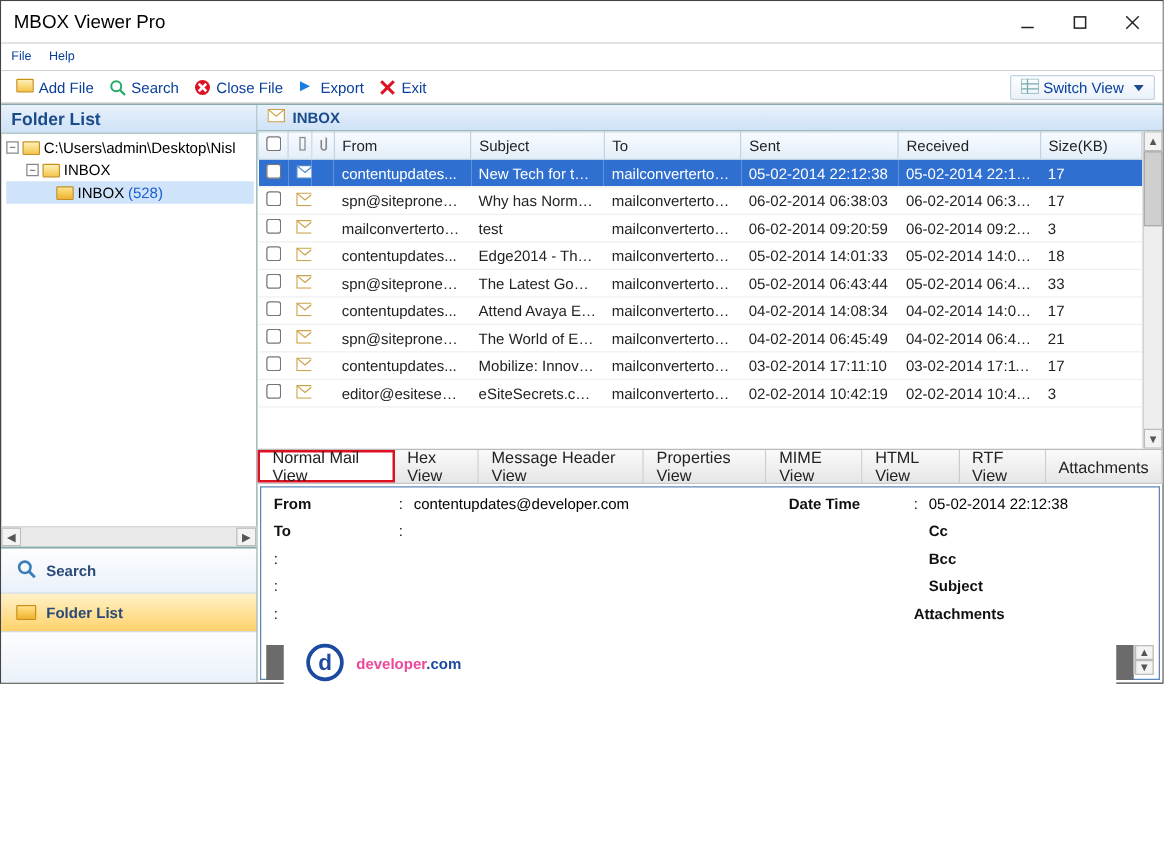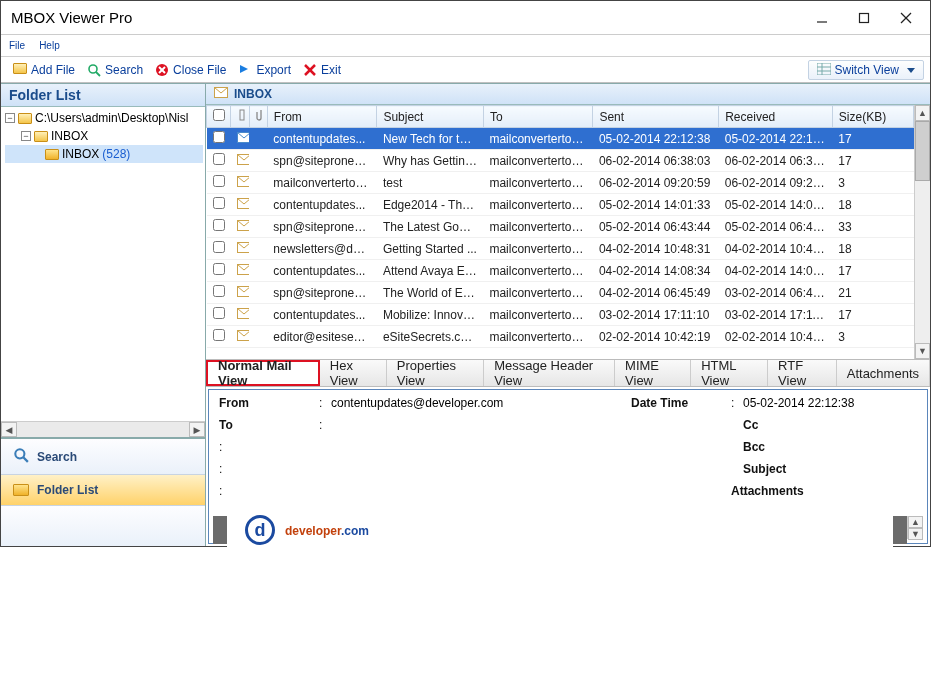--- a/index.html
+++ b/index.html
@@ -68,33 +68,33 @@
 table.mail col.c-recv { width:112px; }
 table.mail col.c-size { width:80px; }
 .vscroll { width:16px; background:#eee; border-left:1px solid #ccc; display:flex; flex-direction:column; }
 .vscroll .arrow { height:16px; background:#f3f3f3; border:1px solid #bbb; display:flex;align-items:center;justify-content:center;font-size:9px;color:#555;}
 .vscroll .thumb { height:60px; background:#cfcfcf; border:1px solid #aaa; margin:0; }
 .vscroll .track { flex:1; }
 
 
 .viewtabs { display:flex; height:28px; align-items:stretch; background:#f3f3f3; border-top:1px solid #bbb; border-bottom:1px solid #bbb; }
 .viewtab { padding:5px 10px; border-right:1px solid #ccc; font-size:13px; color:#222; background:linear-gradient(#fafafa,#e6e6e6); display:flex; align-items:center; }
-.viewtab.active { border:2px solid #d12; background:#fff; font-weight:bold; }
+.viewtab.active { border:2px solid #d12; background:#fff; font-weight:normal; }
 
 
 .detail { border:1px solid #5b86bb; margin:2px; flex:1; display:flex; flex-direction:column; min-height:0; }
 .detail .hdrs { padding:6px 10px; display:grid; grid-template-columns:100px 12px 300px 100px 12px 1fr; row-gap:8px; align-items:start; font-size:13px; }
 .detail .hdrs .lbl { font-weight:bold; color:#111; }
 .detail .hdrs .colon { color:#111; }
 .detail .preview-wrap { flex:1; display:flex; margin:4px; min-height:0; }
 .detail .preview { flex:1; background:#6b6b6b; display:flex; align-items:center; justify-content:center; padding:14px; }
 .detail .preview .banner { background:#fff; width:100%; height:64px; display:flex; align-items:center; justify-content:flex-start; padding:0 18px; gap:10px; }
 .detail .preview .banner .logo { width:30px; height:30px; border:3px solid #1b4aa0; border-radius:50%; display:flex; align-items:center; justify-content:center; color:#1b4aa0; font-weight:bold; font-size:18px; }
 .detail .preview .banner .brand { font-size:17px; font-weight:bold; }
-.detail .preview .banner .brand .dev { color:#c2410c;margin-top:12px; }
+.detail .preview .banner .brand .dev { color:#ec4899;margin-top:12px; }
 .detail .preview .banner .brand .com { color:#1b4aa0; }
 .detail .preview .banner .tagline { font-size:19px; font-weight:bold; color:#111; margin-left:10px; }
 
 
 .ico-folder { width:14px; height:11px; background:linear-gradient(#ffe38a,#f0b22a); border:1px solid #c98f17; border-radius:1px; display:inline-block; }
 .ico-folder.open { background:linear-gradient(#fff0b8,#f4c54a); }
 .ico-mail { display:inline-block; }
 .ico-mail svg { width:14px; height:11px; }
 .ico-search { display:inline-block; }
 
@@ -278,21 +278,21 @@
                   <td>17</td>
                 </tr>
                 <tr>
                   <td><input type="checkbox" style=""></td>
                   <td><svg viewBox="0 0 14 11" width="14" height="11">
                       <rect x="0.5" y="0.5" width="13" height="10" fill="#fff" stroke="#cca24a"></rect>
                       <polyline points="0.5,0.5 7,6 13.5,0.5" fill="none" stroke="#cca24a"></polyline>
                     </svg></td>
                   <td></td>
                   <td>spn@sitepronew...</td>
-                  <td>Why has Getting ...</td>
+                  <td>Why has Normal ...</td>
                   <td>mailconvertertool...</td>
                   <td>06-02-2014 06:38:03</td>
                   <td>06-02-2014 06:38:...</td>
                   <td>17</td>
                 </tr>
                 <tr>
                   <td><input type="checkbox" style=""></td>
                   <td><svg viewBox="0 0 14 11" width="14" height="11">
                       <rect x="0.5" y="0.5" width="13" height="10" fill="#fff" stroke="#cca24a"></rect>
                       <polyline points="0.5,0.5 7,6 13.5,0.5" fill="none" stroke="#cca24a"></polyline>
@@ -333,53 +333,39 @@
                   <td>05-02-2014 06:43:...</td>
                   <td>33</td>
                 </tr>
                 <tr>
                   <td><input type="checkbox" style=""></td>
                   <td><svg viewBox="0 0 14 11" width="14" height="11">
                       <rect x="0.5" y="0.5" width="13" height="10" fill="#fff" stroke="#cca24a"></rect>
                       <polyline points="0.5,0.5 7,6 13.5,0.5" fill="none" stroke="#cca24a"></polyline>
                     </svg></td>
                   <td></td>
-                  <td>newsletters@dev...</td>
-                  <td>Getting Started ...</td>
-                  <td>mailconvertertool...</td>
-                  <td>04-02-2014 10:48:31</td>
-                  <td>04-02-2014 10:48:...</td>
-                  <td>18</td>
-                </tr>
-                <tr>
-                  <td><input type="checkbox" style=""></td>
-                  <td><svg viewBox="0 0 14 11" width="14" height="11">
-                      <rect x="0.5" y="0.5" width="13" height="10" fill="#fff" stroke="#cca24a"></rect>
-                      <polyline points="0.5,0.5 7,6 13.5,0.5" fill="none" stroke="#cca24a"></polyline>
-                    </svg></td>
-                  <td></td>
                   <td>contentupdates...</td>
                   <td>Attend Avaya Evo...</td>
                   <td>mailconvertertool...</td>
                   <td>04-02-2014 14:08:34</td>
                   <td>04-02-2014 14:08:...</td>
                   <td>17</td>
                 </tr>
                 <tr>
                   <td><input type="checkbox" style=""></td>
                   <td><svg viewBox="0 0 14 11" width="14" height="11">
                       <rect x="0.5" y="0.5" width="13" height="10" fill="#fff" stroke="#cca24a"></rect>
                       <polyline points="0.5,0.5 7,6 13.5,0.5" fill="none" stroke="#cca24a"></polyline>
                     </svg></td>
                   <td></td>
                   <td>spn@sitepronew...</td>
                   <td>The World of Eco...</td>
                   <td>mailconvertertool...</td>
                   <td>04-02-2014 06:45:49</td>
-                  <td>03-02-2014 06:45:...</td>
+                  <td>04-02-2014 06:45:...</td>
                   <td>21</td>
                 </tr>
                 <tr>
                   <td><input type="checkbox" style=""></td>
                   <td><svg viewBox="0 0 14 11" width="14" height="11">
                       <rect x="0.5" y="0.5" width="13" height="10" fill="#fff" stroke="#cca24a"></rect>
                       <polyline points="0.5,0.5 7,6 13.5,0.5" fill="none" stroke="#cca24a"></polyline>
                     </svg></td>
                   <td></td>
                   <td>contentupdates...</td>
@@ -410,22 +396,22 @@
           <div class="arrow">▲</div>
           <div class="thumb"></div>
           <div class="track"></div>
           <div class="arrow">▼</div>
         </div>
       </div>
 
       <div class="viewtabs">
         <div class="viewtab active">Normal Mail View</div>
         <div class="viewtab">Hex View</div>
+        <div class="viewtab">Message Header View</div>
         <div class="viewtab">Properties View</div>
-        <div class="viewtab">Message Header View</div>
         <div class="viewtab">MIME View</div>
         <div class="viewtab">HTML View</div>
         <div class="viewtab">RTF View</div>
         <div class="viewtab">Attachments</div>
       </div>
 
       <div class="detail">
         <div class="hdrs">
           <span class="lbl">From</span>
             <span class="colon">:</span>

